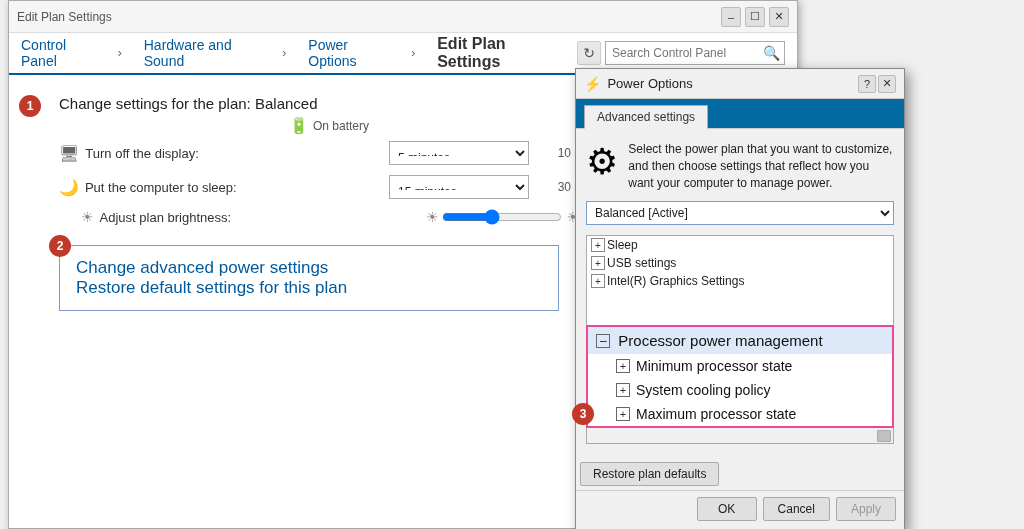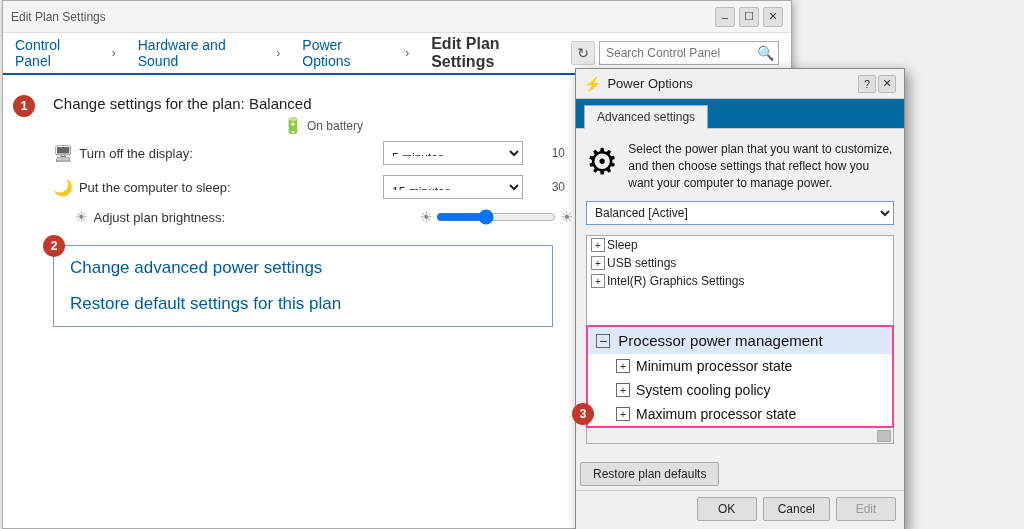--- a/index.html
+++ b/index.html
@@ -9,21 +9,21 @@
       background: #f0f0f0;
       width: 1024px;
       height: 529px;
       overflow: hidden;
       position: relative;
     }
 
     
     .main-window {
       position: absolute;
-      top: 0; left: 2px;
+      top: 0; left: 8px;
       width: 790px;
       height: 529px;
       background: #fff;
       border: 1px solid #aaa;
       box-shadow: 2px 2px 8px rgba(0,0,0,0.3);
     }
 
     
     .title-bar {
       background: #f5f5f5;
@@ -233,21 +233,20 @@
       width: 500px;
       background: #fff;
       position: relative;
     }
     .step2-badge { top: -11px; left: -11px; }
     .link-item {
       display: block;
       color: #005a9e;
       text-decoration: none;
       font-size: 17px;
-      margin-bottom: 16px;
       cursor: pointer;
     }
     .link-item:last-child { margin-bottom: 0; }
 
     
     .dialog {
       position: absolute;
       top: 68px;
       left: 575px;
       width: 330px;
@@ -613,15 +612,15 @@
     </div>
   </div>
 
   <div class="restore-defaults-area">
     <button class="restore-defaults-btn">Restore plan defaults</button>
   </div>
 
   <div class="dialog-buttons">
     <button class="dialog-action-btn">OK</button>
     <button class="dialog-action-btn">Cancel</button>
-    <button class="dialog-action-btn disabled">Edit</button>
+    <button class="dialog-action-btn disabled">Apply</button>
   </div>
 </div>
 
 </body></html>

